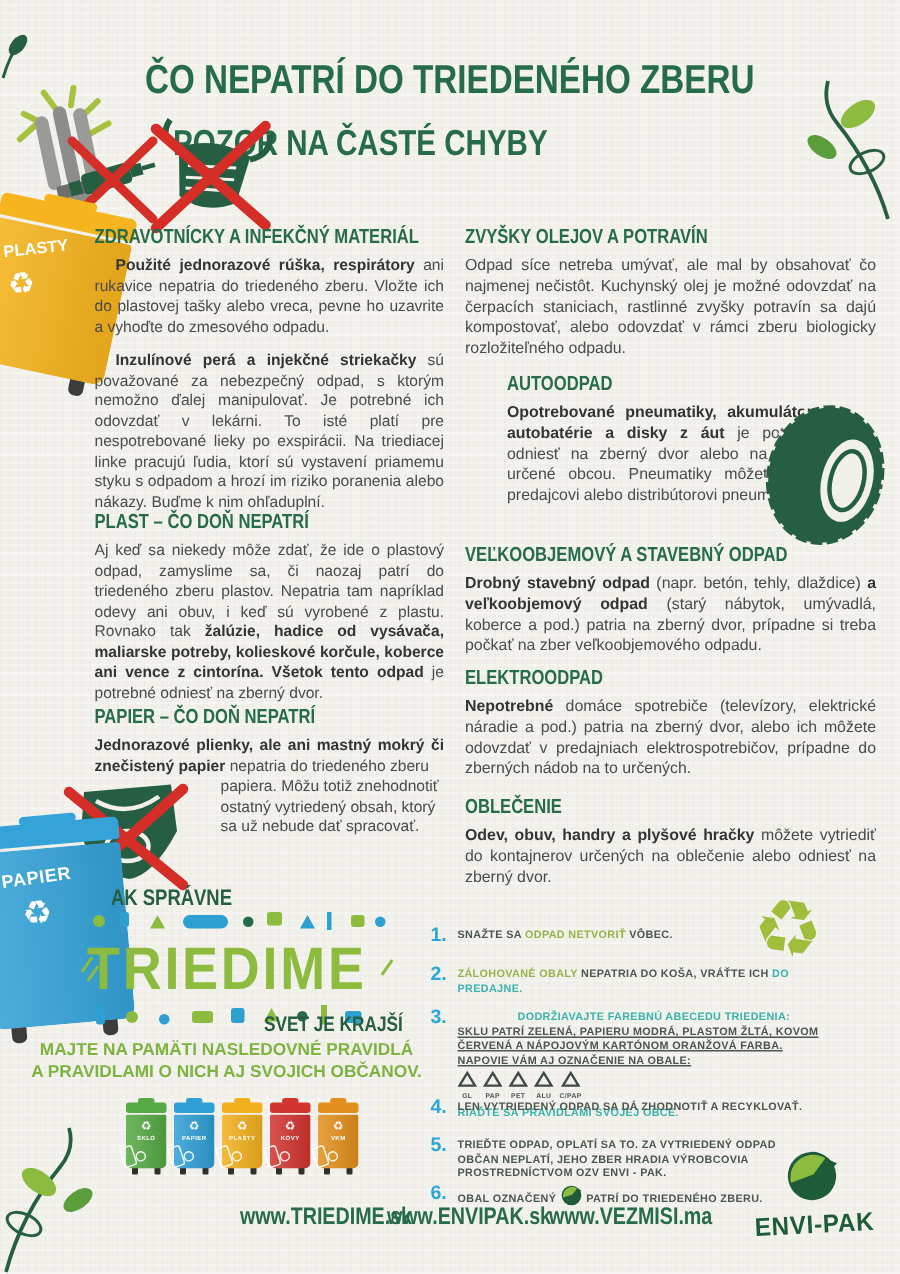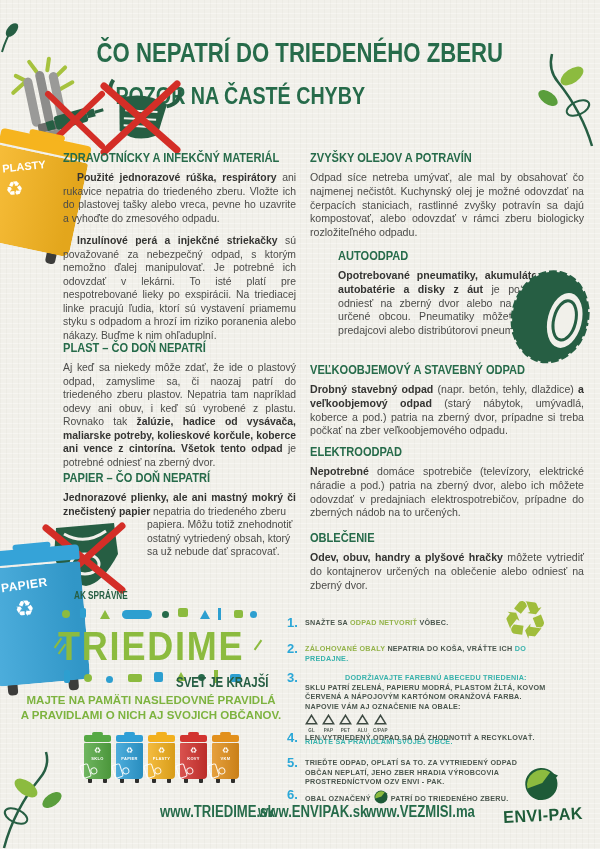--- a/index.html
+++ b/index.html
@@ -44,21 +44,21 @@
   .sec{position:absolute;}
   .sec h2{margin:0;font-size:13.5px;color:#266b4a;font-weight:bold;}
   .sec p{margin:6px 0 0;font-size:10.4px;line-height:1.3;text-align:justify;color:#4b4b49;}
   .sec b{color:#343432;}
   .p-indent{text-indent:14px;}
   .tail-indent{margin-left:84px;margin-top:0;font-size:10.4px;line-height:1.3;color:#4b4b49;text-align:left;}
   .col-r .sec p{font-size:10.6px;}
   .narrow p{width:212px;}
 
   
-  .ak{left:74px;top:590px;font-size:10px;font-weight:bold;color:#265e43;}
+  .ak{left:74px;top:590px;font-size:15px;font-weight:bold;color:#265e43;}
   .triedime-wrap{left:56px;top:608px;width:204px;height:80px;}
   .triedime{position:absolute;left:2px;top:16px;font-size:40px;font-weight:bold;color:#8cbb3f;letter-spacing:2px;transform:scaleX(0.9);transform-origin:left center;}
   .svet{left:176px;top:674px;font-size:14px;font-weight:bold;color:#265e43;}
   .notes{left:18px;top:693px;width:266px;text-align:center;font-size:11.5px;line-height:1.32;font-weight:bold;color:#7db33f;}
 
   .doodle{position:absolute;display:block;}
   .dd-c{border-radius:50%;}
   .dd-b{background:#2d9fd0;}
   .dd-g{background:#8cbb3f;}
   .dd-dg{background:#266b4a;}
@@ -355,21 +355,21 @@
 
   <div class="rule" style="left:287px;top:642px;">
     <span class="num">2.</span>
     <span class="rc"><span class="hl-g">ZÁLOHOVANÉ OBALY</span><span> NEPATRIA DO KOŠA, VRÁŤTE ICH </span><span class="hl-t">DO PREDAJNE.</span></span>
   </div>
 
   <div class="rule" style="left:287px;top:671px;">
     <span class="num">3.</span>
     <span class="rc">
       <span class="hl-t" style="display:block;padding-left:40px;">DODRŽIAVAJTE FAREBNÚ ABECEDU TRIEDENIA:</span>
-      <span style="display:block;">SKLU PATRÍ ZELENÁ, PAPIERU MODRÁ, PLASTOM ŽLTÁ, KOVOM ČERVENÁ A NÁPOJOVÝM KARTÓNOM ORANŽOVÁ FARBA. NAPOVIE VÁM AJ OZNAČENIE NA OBALE:</span>
+      <span style="display:block;text-decoration:underline;">SKLU PATRÍ ZELENÁ, PAPIERU MODRÁ, PLASTOM ŽLTÁ, KOVOM ČERVENÁ A NÁPOJOVÝM KARTÓNOM ORANŽOVÁ FARBA. NAPOVIE VÁM AJ OZNAČENIE NA OBALE:</span>
       <span class="sym-row">
         <span class="sym"><svg width="13" height="11" viewBox="0 0 20 17">
               <path d="M10 2 L18 15 L2 15 Z" fill="none" stroke="#3e4a42" stroke-width="2.4"></path>
             </svg><span class="sym-label">GL</span></span>
         <span class="sym"><svg width="13" height="11" viewBox="0 0 20 17">
               <path d="M10 2 L18 15 L2 15 Z" fill="none" stroke="#3e4a42" stroke-width="2.4"></path>
             </svg><span class="sym-label">PAP</span></span>
         <span class="sym"><svg width="13" height="11" viewBox="0 0 20 17">
               <path d="M10 2 L18 15 L2 15 Z" fill="none" stroke="#3e4a42" stroke-width="2.4"></path>
             </svg><span class="sym-label">PET</span></span>

